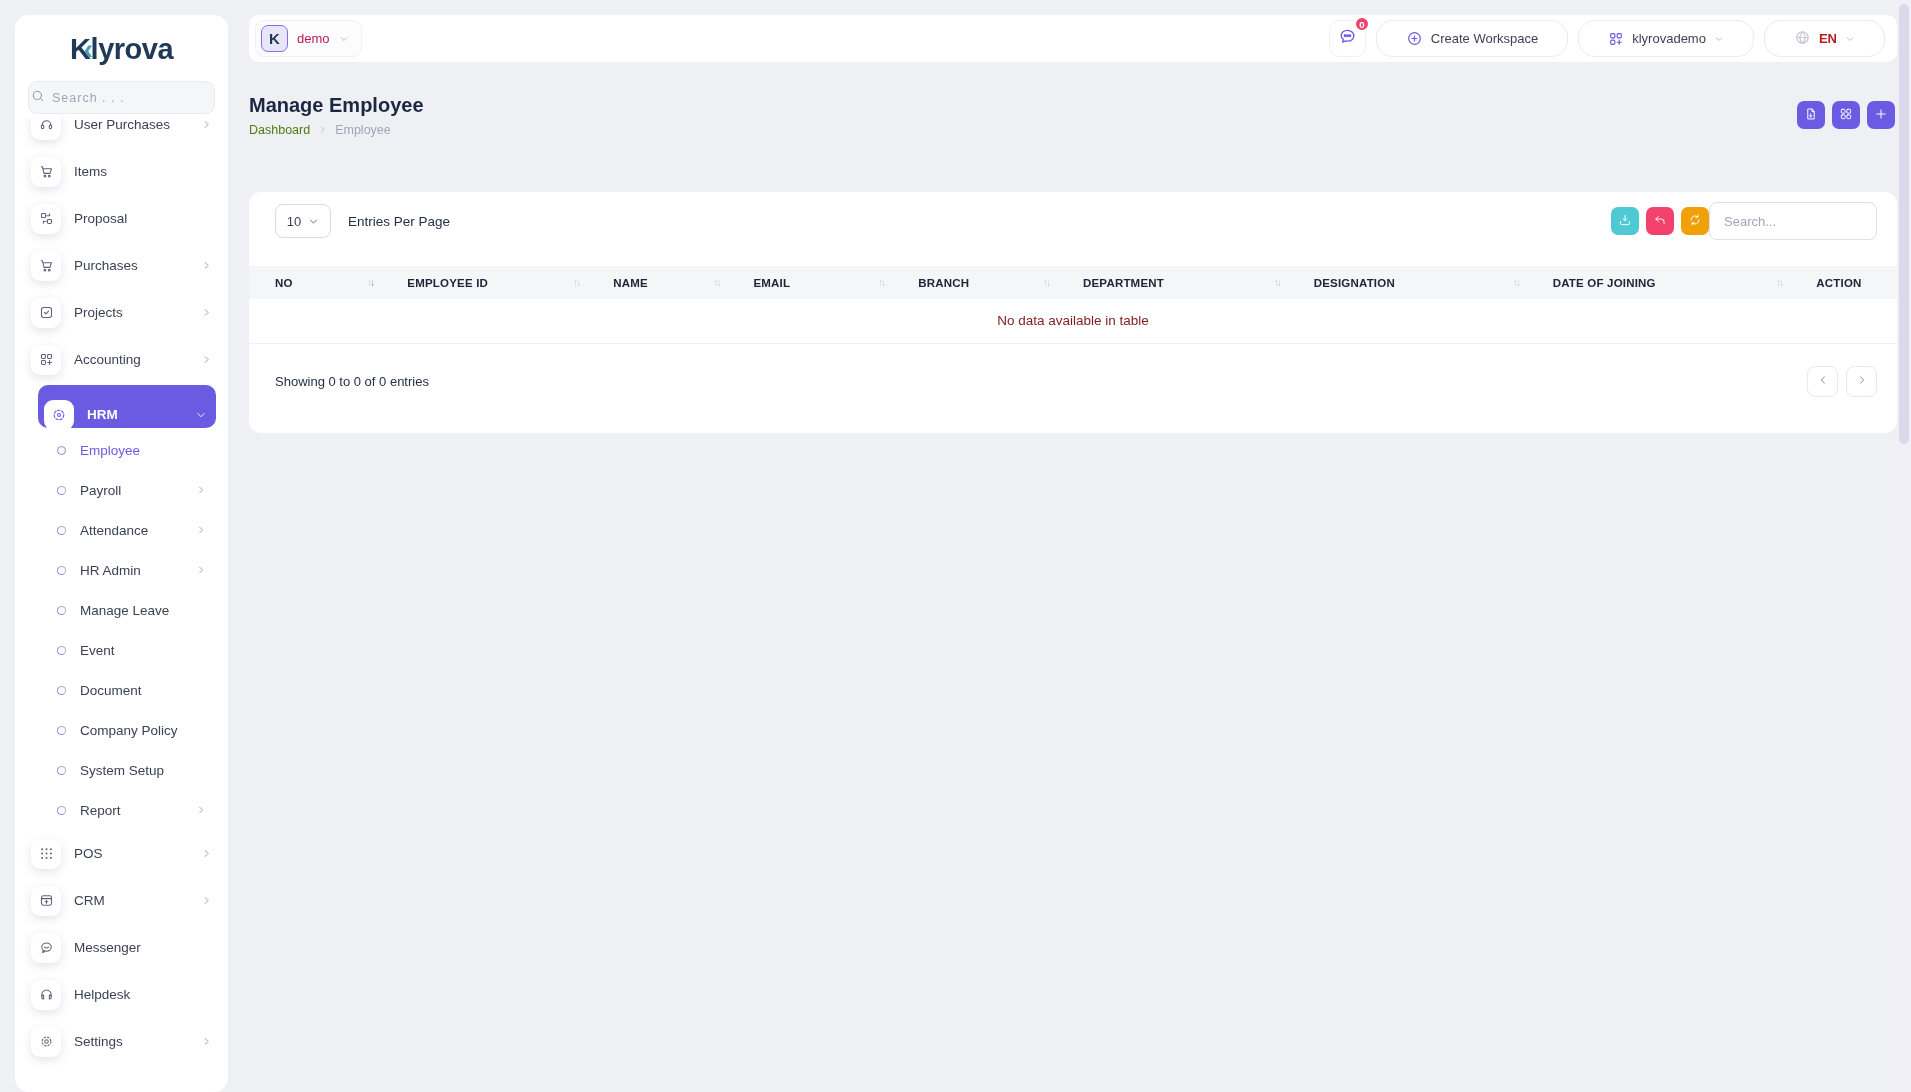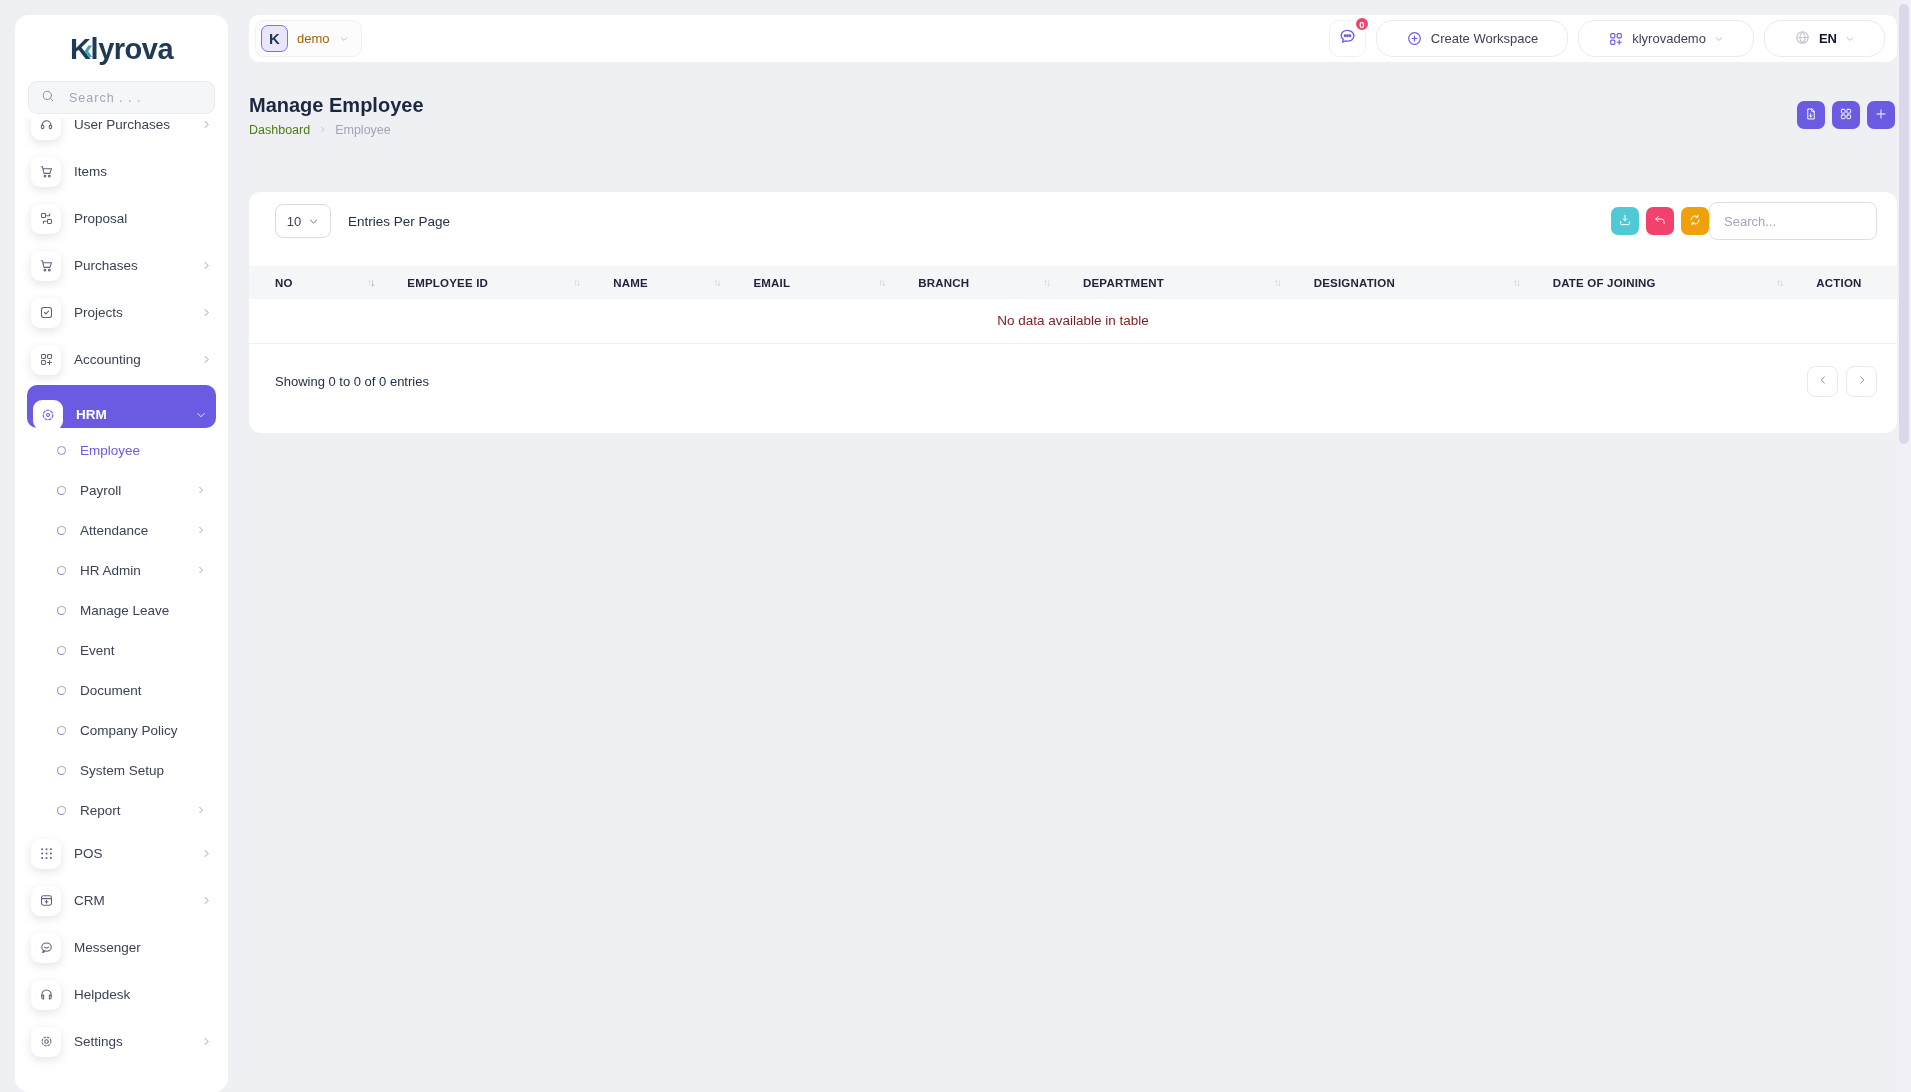--- a/index.html
+++ b/index.html
@@ -5,54 +5,54 @@
   * { margin:0; padding:0; box-sizing:border-box; }
   html,body { width:1911px; height:1092px; overflow:hidden; }
   body { background:#eef0f4; font-family:"Liberation Sans", sans-serif; color:#3f4254; position:relative; }
   svg { fill:none; stroke:currentColor; stroke-width:1.7; stroke-linecap:round; stroke-linejoin:round; }
   svg.fill { fill:currentColor; stroke:none; }
 
   
   .sidebar { position:absolute; left:15px; top:15px; width:213px; height:1077px; background:#fff; border-radius:14px; display:flex; flex-direction:column; }
   .logo { height:52px; padding-top:16px; display:flex; justify-content:center; align-items:center; font-weight:800; font-size:29px; color:#203a55; letter-spacing:-0.5px; }
   .logo .lacc { color:#43a1b5; margin:0 -2px 0 -7px; font-weight:800; }
-  .sb-search { margin:14px 13px 0 13px; height:33px; background:#f5f6f8; border:1px solid #e9ebf1; border-radius:9px; display:flex; align-items:center; padding:0 12px; gap:14px; color:#8a8fa3; }
+  .sb-search { margin:14px 13px 0 13px; height:33px; background:#f5f6f8; border:1px solid #e9ebf1; border-radius:9px; display:flex; align-items:center; padding:0 2px; gap:7px; color:#8a8fa3; }
   .sb-search input { border:0; outline:0; background:transparent; font-size:12.5px; color:#5e6278; width:100%; font-family:"Liberation Sans", sans-serif; }
   .sb-search input::placeholder { color:#a1a5b7; letter-spacing:1px; }
   .menu { margin-top:4px; flex:1; overflow:hidden; }
   .menu-list { margin-top:-17px; }
   .mi { height:47px; display:flex; align-items:center; gap:13px; padding:0 16px 0 16px; cursor:pointer; }
   .mi-ic { width:30px; height:30px; min-width:30px; border-radius:9px; background:#fff; box-shadow:0 3px 10px rgba(76,87,125,.16); display:flex; align-items:center; justify-content:center; color:#5b6478; }
   .mi-lb { font-size:13.5px; color:#3b4254; }
   .mi-ch { margin-left:auto; color:#7e8299; display:flex; }
   .mi.hrm { height:47px; padding:0 12px; }
-  .hrm-pill { width:100%; height:43px; background:#6a5be2; border-radius:10px; display:flex; align-items:center; gap:13px; padding:16px 9px 0 6px; }
+  .hrm-pill { width:100%; height:43px; background:#6a5be2; border-radius:10px; display:flex; align-items:center; gap:13px; padding:16px 9px 0 6px;margin-left:11px; }
   .hrm-pill .mi-ic { color:#6a5be2; box-shadow:none; }
   .hrm-pill .mi-lb { color:#fff; font-weight:700; font-size:13.5px; }
   .hrm-pill .mi-ch { color:#fff; }
   .smi { height:40px; display:flex; align-items:center; gap:14px; padding:0 22px 0 42px; cursor:pointer; }
   .dot { width:9px; height:9px; min-width:9px; border-radius:50%; border:1.5px solid #aab0c4; border-left-color:#8f86e0; border-bottom-color:#8f86e0; }
   .smi-lb { font-size:13.5px; color:#3b4254; }
   .smi.active .smi-lb { color:#6a5be2; }
   .smi.active .dot { border-color:#8f86e0; }
   .smi .mi-ch { margin-left:auto; }
 
   
   .main { position:absolute; left:249px; top:15px; width:1648px; }
   .topbar { height:47px; background:#fff; border-radius:10px; display:flex; align-items:center; justify-content:space-between; padding:0 12px 0 6px; }
   .ws-chip { height:37px; display:flex; align-items:center; gap:9px; padding:0 12px 0 5px; border:1px solid #f0f1f5; background:#fcfcfd; border-radius:9px; cursor:pointer; }
   .ws-av { width:27px; height:27px; border-radius:7px; background:#e9e6fb; border:1.5px solid #7e6ff0; color:#203a55; font-weight:800; font-size:15px; display:flex; align-items:center; justify-content:center; }
   .ws-av i { font-style:normal; }
-  .ws-name { font-size:13px; color:#a16207; font-weight:500; }
+  .ws-name { font-size:13px; color:#be185d; font-weight:500; }
   .tb-right { display:flex; align-items:center; gap:10px; }
   .icon-btn { position:relative; width:37px; height:37px; border-radius:10px; border:1px solid #f0f1f5; background:#fff; display:flex; align-items:center; justify-content:center; color:#6a5be2; cursor:pointer; }
   .badge { position:absolute; top:-5px; right:-5px; min-width:16px; height:16px; border-radius:8px; background:#f1416c; color:#fff; font-size:9.5px; font-weight:700; display:flex; align-items:center; justify-content:center; border:2px solid #fff; padding:0 3px; }
   .pill-btn { height:37px; border:1px solid #e9ebf1; background:#fff; border-radius:17px; display:flex; align-items:center; gap:8px; padding:0 29px; font-size:13px; color:#3f4254; font-weight:500; cursor:pointer; }
   .pill-btn .chev { color:#a1a5b7; display:flex; }
-  .lang .en { color:#0f172a; font-weight:600; }
+  .lang .en { color:#b91c1c; font-weight:600; }
   .lang .globe { color:#c6c9d4; }
 
   .title-row { margin-top:33px; display:flex; align-items:center; justify-content:space-between; padding-right:2px; height:40px; }
   .page-title { font-size:20px; font-weight:700; color:#1e2742; }
   .crumbs { margin-top:6px; display:flex; align-items:center; gap:8px; font-size:12.5px; }
   .crumb-link { color:#4d7c0f; cursor:pointer; }
   .crumb-sep { color:#a1a5b7; display:flex; }
   .crumb-cur { color:#a1a5b7; }
   .title-actions { display:flex; gap:7px; }
   .sq-btn { width:28px; height:28px; border-radius:7px; background:#6a5be2; color:#fff; display:flex; align-items:center; justify-content:center; cursor:pointer; border:0; }

